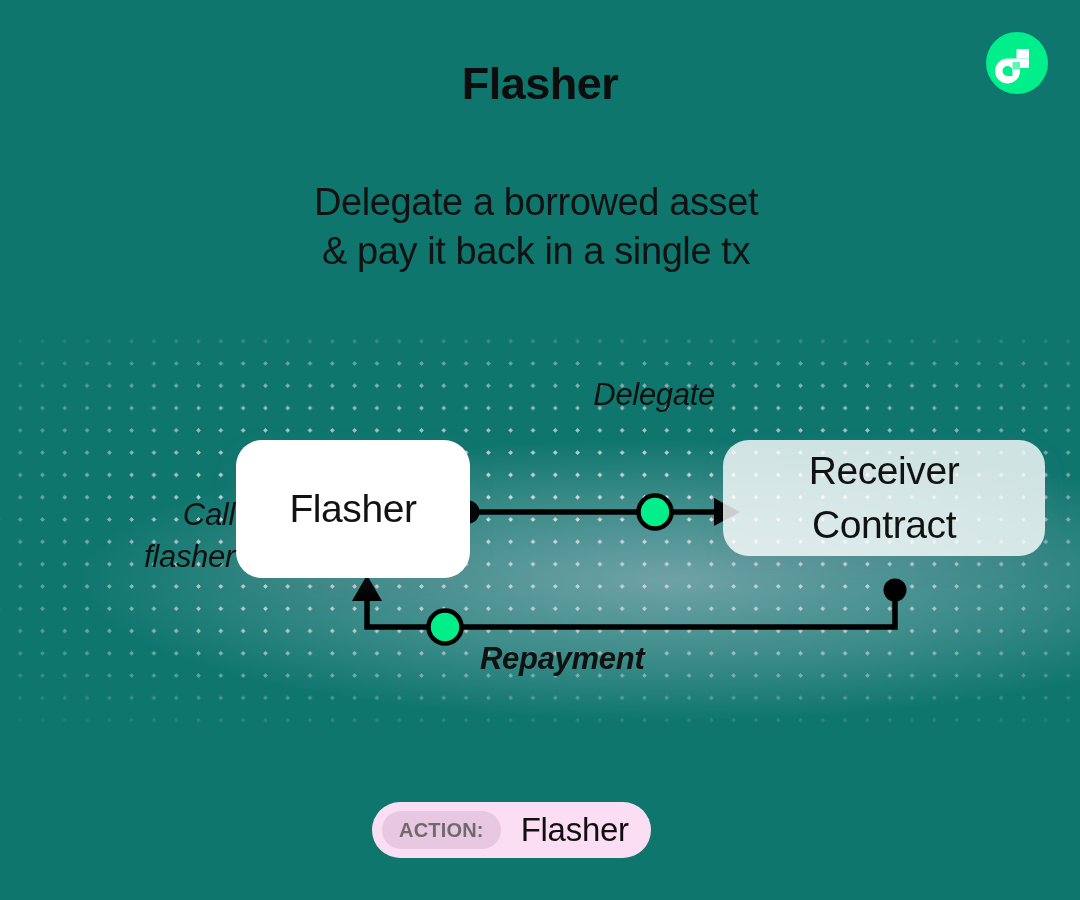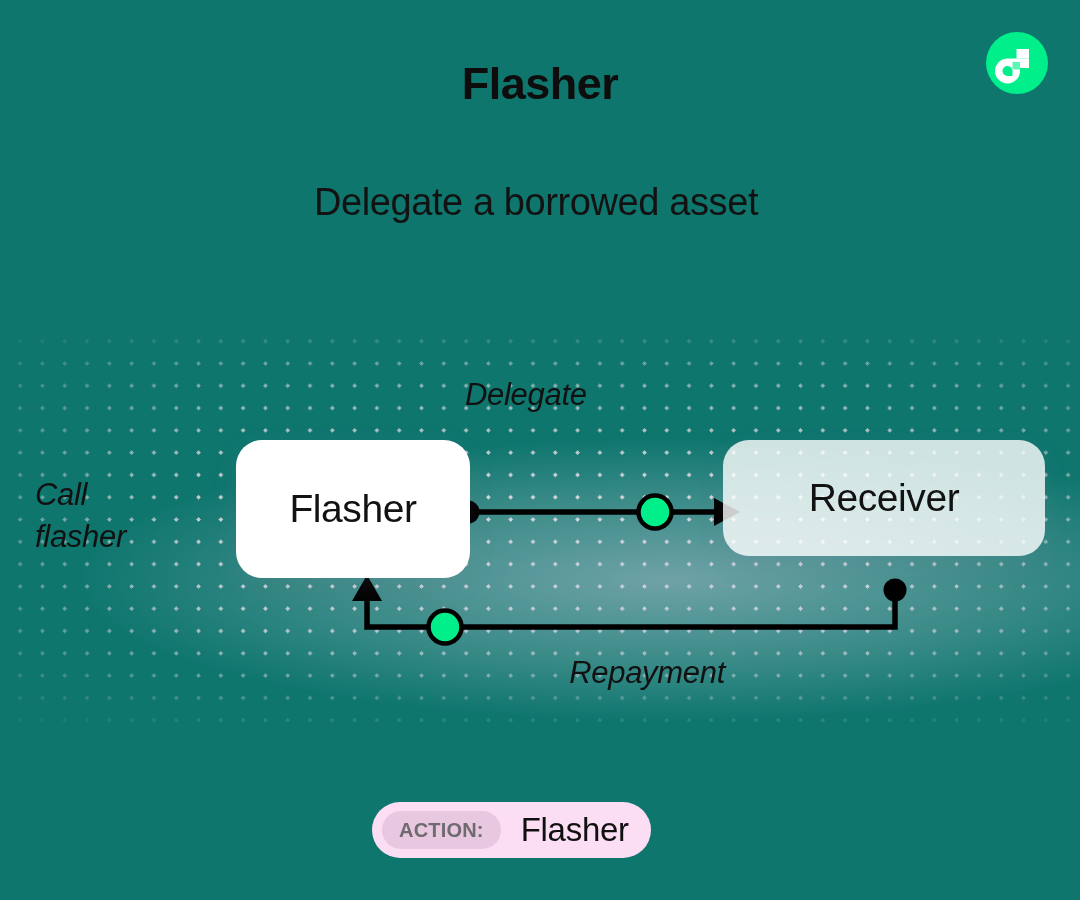--- a/index.html
+++ b/index.html
@@ -117,26 +117,26 @@
     line-height: 54px;
   }
 
   
   .edge-label {
     position: absolute;
     font-style: italic;
     font-size: 31px;
     line-height: 42px;
     color: #111;
-    text-align: left;
+    text-align: right;
     letter-spacing: -0.3px;
   }
   .lbl-delegate { left: 465px; top: 374px; width: 250px; }
-  .lbl-call     { left: 35px;  top: 474px; width: 200px; }
-  .lbl-repay    { left: 480px; top: 652px; width: 245px; text-align: right; }
+  .lbl-call     { left: 35px;  top: 494px; width: 200px; }
+  .lbl-repay    { left: 480px; top: 638px; width: 245px; text-align: left; font-weight: bold; }
 
   
   .wires {
     position: absolute;
     left: 0;
     top: 0;
     width: 1080px;
     height: 900px;
     pointer-events: none;
   }
@@ -189,20 +189,21 @@
                M21.5 44 a5 5 0 1 1 5 -5 v5 Z" fill="#ffffff"></path>
       <path d="M34 26.5 H43 V36 H34 Z" fill="#ffffff"></path>
       <rect x="26.5" y="30" width="7.5" height="7.5" fill="#5cf7b4"></rect>
     </svg>
   </div>
 
   <div class="title">Flasher</div>
 
   <div class="subtitle">
     <div>Delegate a borrowed asset</div>
+    <div>&amp; pay it back in a single tx</div>
   </div>
 
   <svg class="wires" viewBox="0 0 1080 900" xmlns="http://www.w3.org/2000/svg">
 
     <line x1="468" y1="512" x2="716" y2="512" stroke="#000000" stroke-width="5.5"></line>
     <polygon points="714,498 740,512 714,526" fill="#000000"></polygon>
     <circle cx="468" cy="512" r="11.5" fill="#000000"></circle>
     <circle cx="655" cy="512" r="16.5" fill="#00ef8b" stroke="#000000" stroke-width="4.5"></circle>
 
     <path d="M895 592 V627 H367 V600" fill="none" stroke="#000000" stroke-width="5.5" stroke-linejoin="miter"></path>
@@ -211,20 +212,21 @@
     <circle cx="445" cy="627" r="16.5" fill="#00ef8b" stroke="#000000" stroke-width="4.5"></circle>
   </svg>
 
   <div class="node node-flasher">
     <span>Flasher</span>
   </div>
 
   <div class="node node-receiver">
     <span>
       <span>Receiver</span><br>
+      <span>Contract</span>
     </span>
   </div>
 
   <div class="edge-label lbl-call">
     <div>Call</div>
     <div>flasher</div>
   </div>
 
   <div class="edge-label lbl-delegate">
     <div>Delegate</div>

